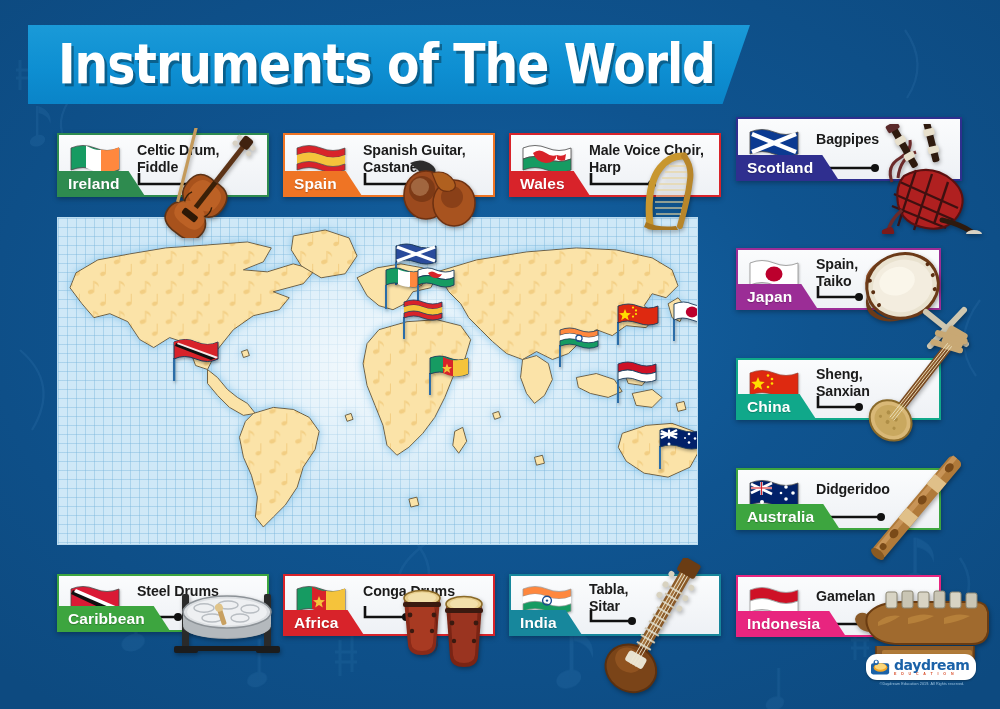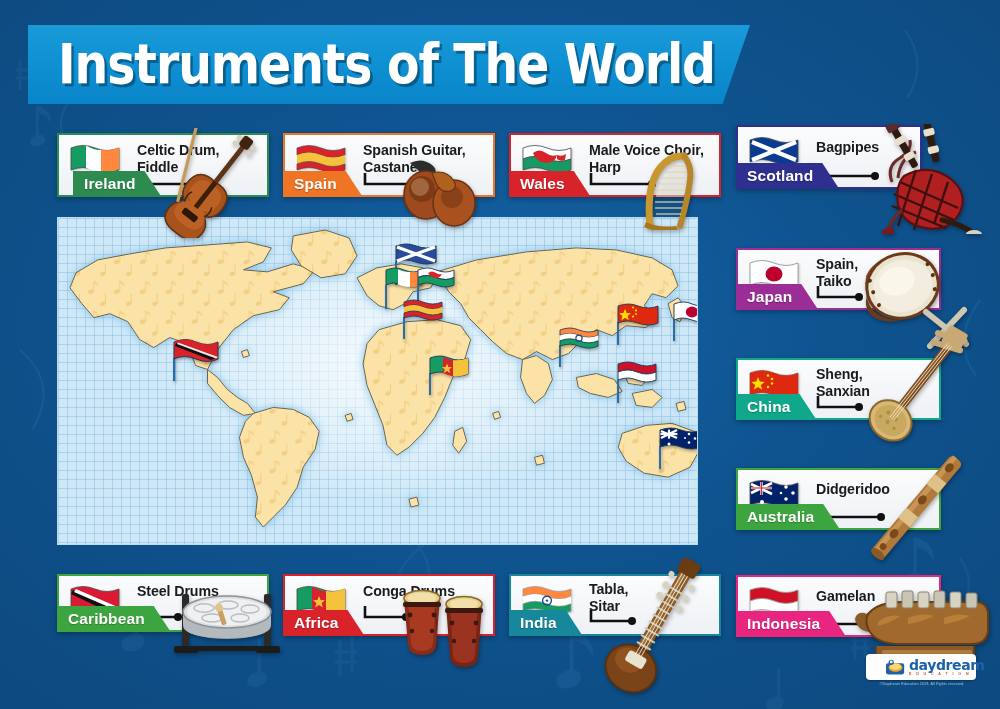--- a/index.html
+++ b/index.html
@@ -113,23 +113,23 @@
   .pointer svg { display: block; }
   .instrument { position: absolute; pointer-events: none; }
   .instrument svg { display: block; filter: drop-shadow(1px 2px 2px rgba(0,0,0,.33)); }
 
   
   #logo-box {
     position: absolute;
     left: 866px; top: 654px;
     width: 110px; height: 26px;
     background: #ffffff;
-    border-radius: 4px;
+    border-radius: 11px;
     display: flex; align-items: center;
-    padding-left: 19px;
+    padding-left: 4px;
     box-shadow: 0 1px 2px rgba(0,0,0,.3);
   }
   #logo-mark { width: 21px; height: 19px; flex: 0 0 auto; }
   #logo-words { margin-left: 3px; line-height: 1; }
   #logo-name {
     font-family: "DejaVu Sans", sans-serif;
     font-weight: bold;
     font-size: 14px;
     color: #1b62a8;
     letter-spacing: -.4px;
@@ -428,21 +428,21 @@
       </svg>
     </div>
     <div class="card-instr" style="left:78px;top:7px;">Celtic Drum,
 Fiddle</div>
     <div class="pointer" style="left:78px;top:38px;">
       <svg width="76" height="16" viewBox="0 0 76 16">
         <path d="M2 0 V11 H62" stroke="#111" stroke-width="2.6" fill="none"></path>
         <circle cx="65" cy="11" r="4" fill="#111"></circle>
       </svg>
     </div>
-    <div class="card-tab" style="background:#2e8b4f;margin-left:16px;">
+    <div class="card-tab" style="background:#2e8b4f;">
         <span>Ireland</span>
       </div>
   </div>
 
   <div class="instrument" style="left:163px;top:128px;">
     <svg width="110" height="110" viewBox="0 0 110 110">
       <g transform="rotate(38 55 55)">
         <rect x="50" y="4" width="5" height="52" fill="#5c3317"></rect>
         <rect x="47" y="0" width="11" height="12" rx="3" fill="#40220f"></rect>
         <g fill="#d9d2c4">
@@ -534,21 +534,21 @@
           <path d="M21 38 L49 38"></path>
           <path d="M23 32 L50 32"></path>
         <path d="M26 26 L51 26"></path>
           <path d="M29 20 L51 20"></path>
           <path d="M33 14 L50 14"></path>
       </g>
       <path d="M10 70 q12 6 30 4 l2 4 q-18 4 -34 -3Z" fill="#a8761f"></path>
     </svg>
   </div>
 
-  <div class="card" style="left:736px;top:125px;width:186px;height:64px;border-color:#2f2f8f;">
+  <div class="card" style="left:736px;top:117px;width:226px;height:64px;border-color:#2f2f8f;">
     <div class="card-flag">
       <svg width="56" height="38" viewBox="0 0 56 38">
         <path d="M4 7 q12 -5 24 0 q12 5 24 0 l0 22 q-12 5 -24 0 q-12 -5 -24 0Z" fill="#0b3a91" stroke="#4a4a4a" stroke-width=".8"></path>
         <g stroke="#fff" stroke-width="4.2">
           <path d="M6 9 L50 27"></path>
             <path d="M50 9 L6 27"></path>
         </g>
       </svg>
     </div>
     <div class="card-instr" style="left:78px;top:12px;">Bagpipes</div>

